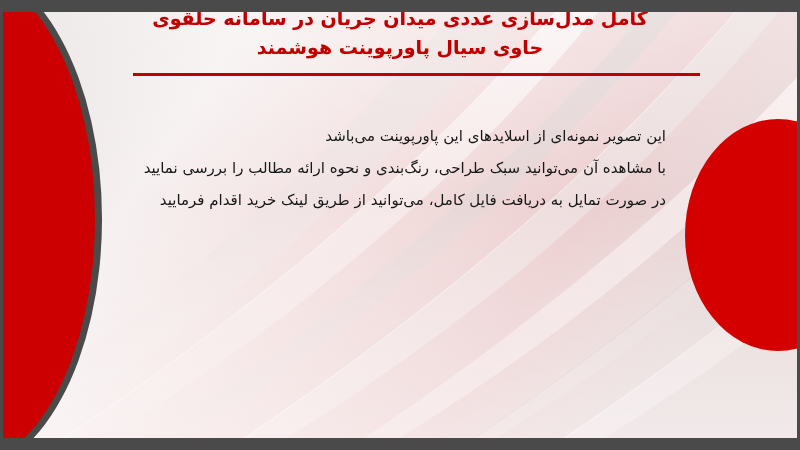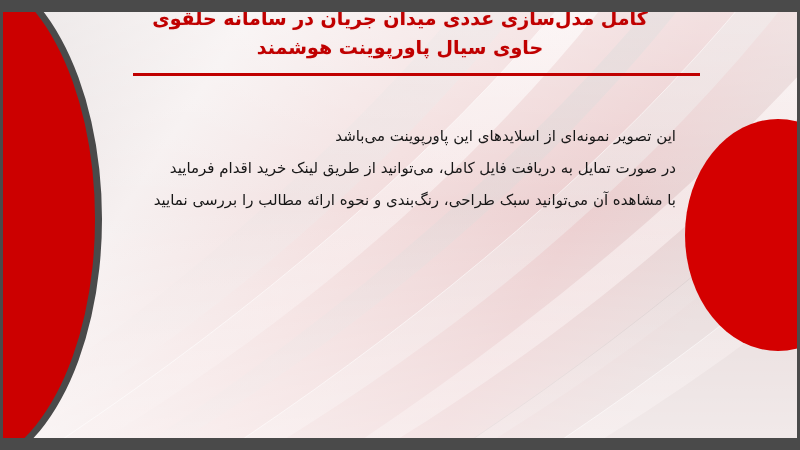--- a/index.html
+++ b/index.html
@@ -114,21 +114,21 @@
     top: 73px;
     width: 567px;
     height: 3px;
     background: #c00000;
     z-index: 22;
   }
 
   
   .body-block {
     position: absolute;
-    right: 124px;
+    right: 134px;
     top: 120px;
     width: 560px;
     text-align: right;
     direction: rtl;
     z-index: 22;
   }
 
   .body-line {
     color: #171717;
     font-size: 15px;
@@ -204,17 +204,17 @@
 
   <div class="title-block">
     <div class="title-line">کامل مدل‌سازی عددی میدان جریان در سامانه حلقوی</div>
     <div class="title-line">حاوی سیال پاورپوینت هوشمند</div>
   </div>
 
   <div class="title-rule"></div>
 
   <div class="body-block">
     <div class="body-line">این تصویر نمونه‌ای از اسلایدهای این پاورپوینت می‌باشد</div>
+    <div class="body-line">با مشاهده آن می‌توانید سبک طراحی، رنگ‌بندی و نحوه ارائه مطالب را بررسی نمایید</div>
     <div class="body-line">در صورت تمایل به دریافت فایل کامل، می‌توانید از طریق لینک خرید اقدام فرمایید</div>
-    <div class="body-line">با مشاهده آن می‌توانید سبک طراحی، رنگ‌بندی و نحوه ارائه مطالب را بررسی نمایید</div>
   </div>
 
 </div>
 
 </body></html>

